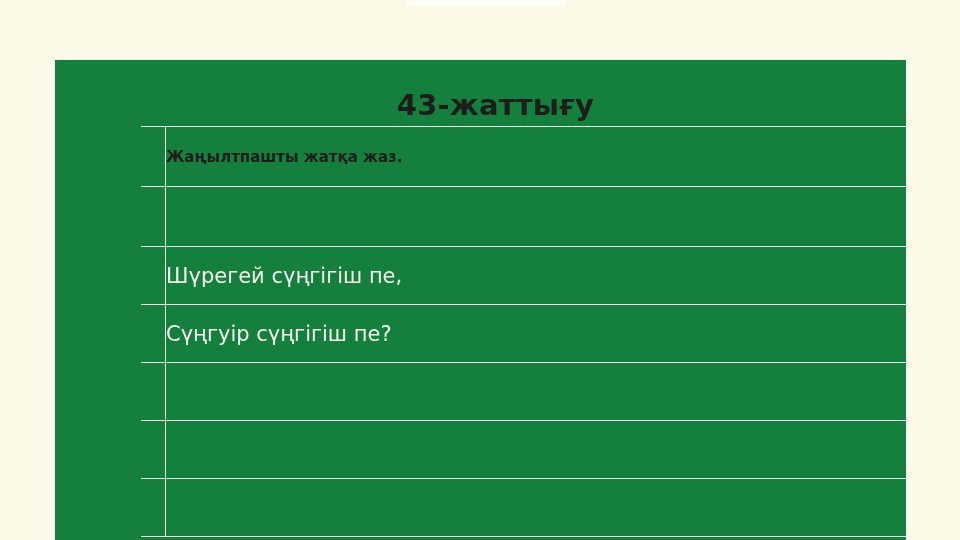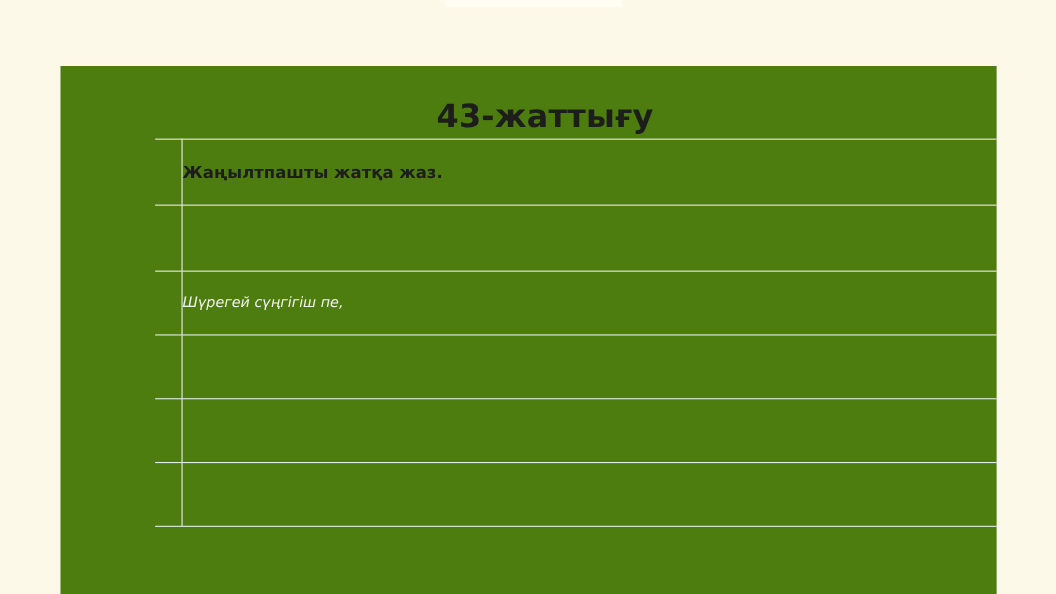--- a/index.html
+++ b/index.html
@@ -25,21 +25,21 @@
     background: #fffdf4;
   }
 
   
   .slide-panel {
     position: absolute;
     left: 55px;
     top: 60px;
     width: 851px;
     height: 480px;
-    background: #4d7c0f;
+    background: #15803d;
     overflow: hidden;
   }
 
   .slide-title {
     position: absolute;
     left: 0px;
     top: 28px;
     width: 851px;
     text-align: center;
     font-size: 29px;
@@ -84,26 +84,25 @@
 
   .cell-text {
     font-size: 15px;
     color: #1d1d1b;
     font-weight: bold;
     padding-left: 14px;
     white-space: nowrap;
   }
 
   .verse-text {
-    font-size: 13px;
+    font-size: 21px;
     color: #f2f3ec;
     font-weight: normal;
     padding-left: 106px;
     white-space: nowrap;
-    font-style: italic;
   }
 
   .empty-cell { }
 </style>
 </head>
 <body>
 
 <div class="top-strip"></div>
 
 <div class="slide-panel">
@@ -117,20 +116,24 @@
         <td class="content-col cell-text">Жаңылтпашты жатқа жаз.</td>
       </tr>
       <tr class="row-h2">
         <td class="label-col"></td>
         <td class="content-col empty-cell"></td>
       </tr>
       <tr class="row-h3">
         <td class="label-col"></td>
         <td class="content-col verse-text">Шүрегей сүңгігіш пе,</td>
       </tr>
+      <tr class="row-h4">
+        <td class="label-col"></td>
+        <td class="content-col verse-text">Сүңгуір сүңгігіш пе?</td>
+      </tr>
       <tr class="row-h5">
         <td class="label-col"></td>
         <td class="content-col empty-cell"></td>
       </tr>
       <tr class="row-h6">
         <td class="label-col"></td>
         <td class="content-col empty-cell"></td>
       </tr>
       <tr class="row-h7">
         <td class="label-col"></td>

